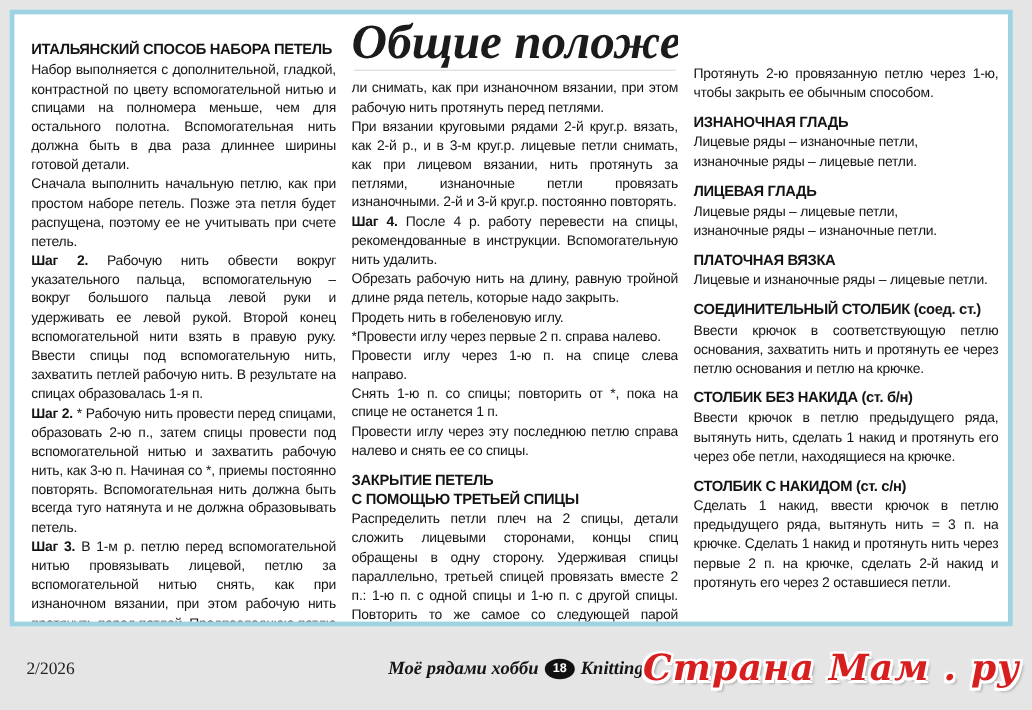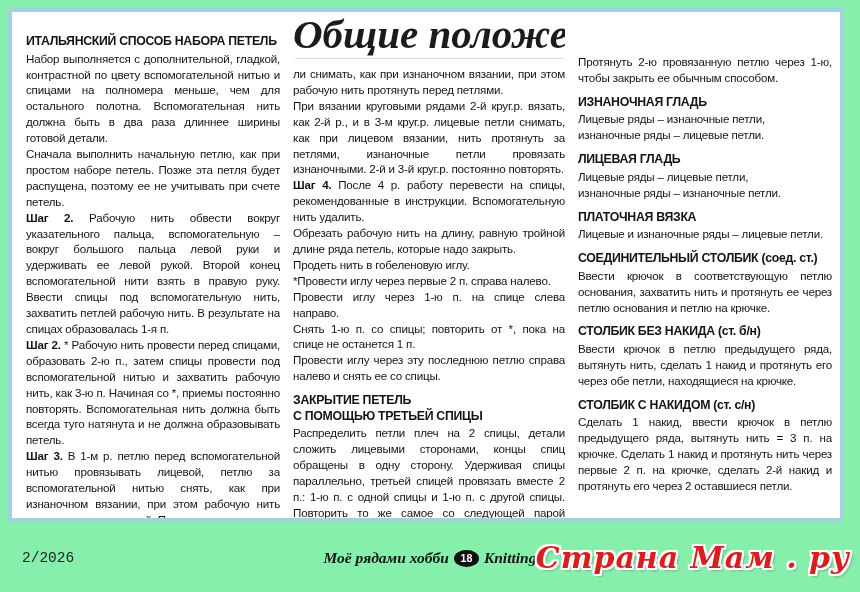--- a/index.html
+++ b/index.html
@@ -1,21 +1,21 @@
 <!DOCTYPE html>
 <html><head>
 <meta charset="utf-8">
 <style>
   html,body{margin:0;padding:0;}
   body{
     width:860px;height:592px;background:#ffffff;overflow:hidden;
     font-family:"Liberation Sans", sans-serif;color:#141414;
     position:relative;
   }
-  .page{position:absolute;inset:0;background:#86efac;}
+  .page{position:absolute;inset:0;background:#e5e5e5;}
   .frame{
     position:absolute;left:8px;top:8px;width:836px;height:514px;
     border:4px solid var(--frame,#9fd2e2);
     box-sizing:border-box;background:#fff;
   }
   .cols{
     position:absolute;left:0;top:0;right:0;bottom:0;
     display:flex;gap:13px;padding:2px 14px 0 14px;box-sizing:border-box;
   }
   .col{flex:0 0 auto;overflow:hidden;}
@@ -36,21 +36,21 @@
     font-size:12.3px;line-height:15.6px;letter-spacing:-0.3px;font-weight:bold;
     margin:9px 0 1px 0;white-space:pre-line;
   }
   .col > :first-child{margin-top:0;}
   .blk-p b{letter-spacing:-0.2px;margin-top:27px;}
   .footer{
     position:absolute;left:0;right:0;top:546px;height:46px;
   }
   .footer-issue{
     position:absolute;left:22px;top:4px;
-    font-family:Liberation Mono, monospace;font-size:14.5px;color:#222;
+    font-family:Liberation Serif, serif;font-size:14.5px;color:#222;
   }
   .footer-center{
     position:absolute;left:0;right:0;top:2px;text-align:center;
     font-family:"Liberation Serif", serif;font-style:italic;font-size:15.5px;
     font-weight:600;color:#151515;
   }
   .footer-center .part{vertical-align:middle;}
   .page-badge{
     display:inline-block;width:25px;height:17px;border-radius:50%;
     background:var(--badge,#111);color:#fff;font-family:"Liberation Sans",sans-serif;

